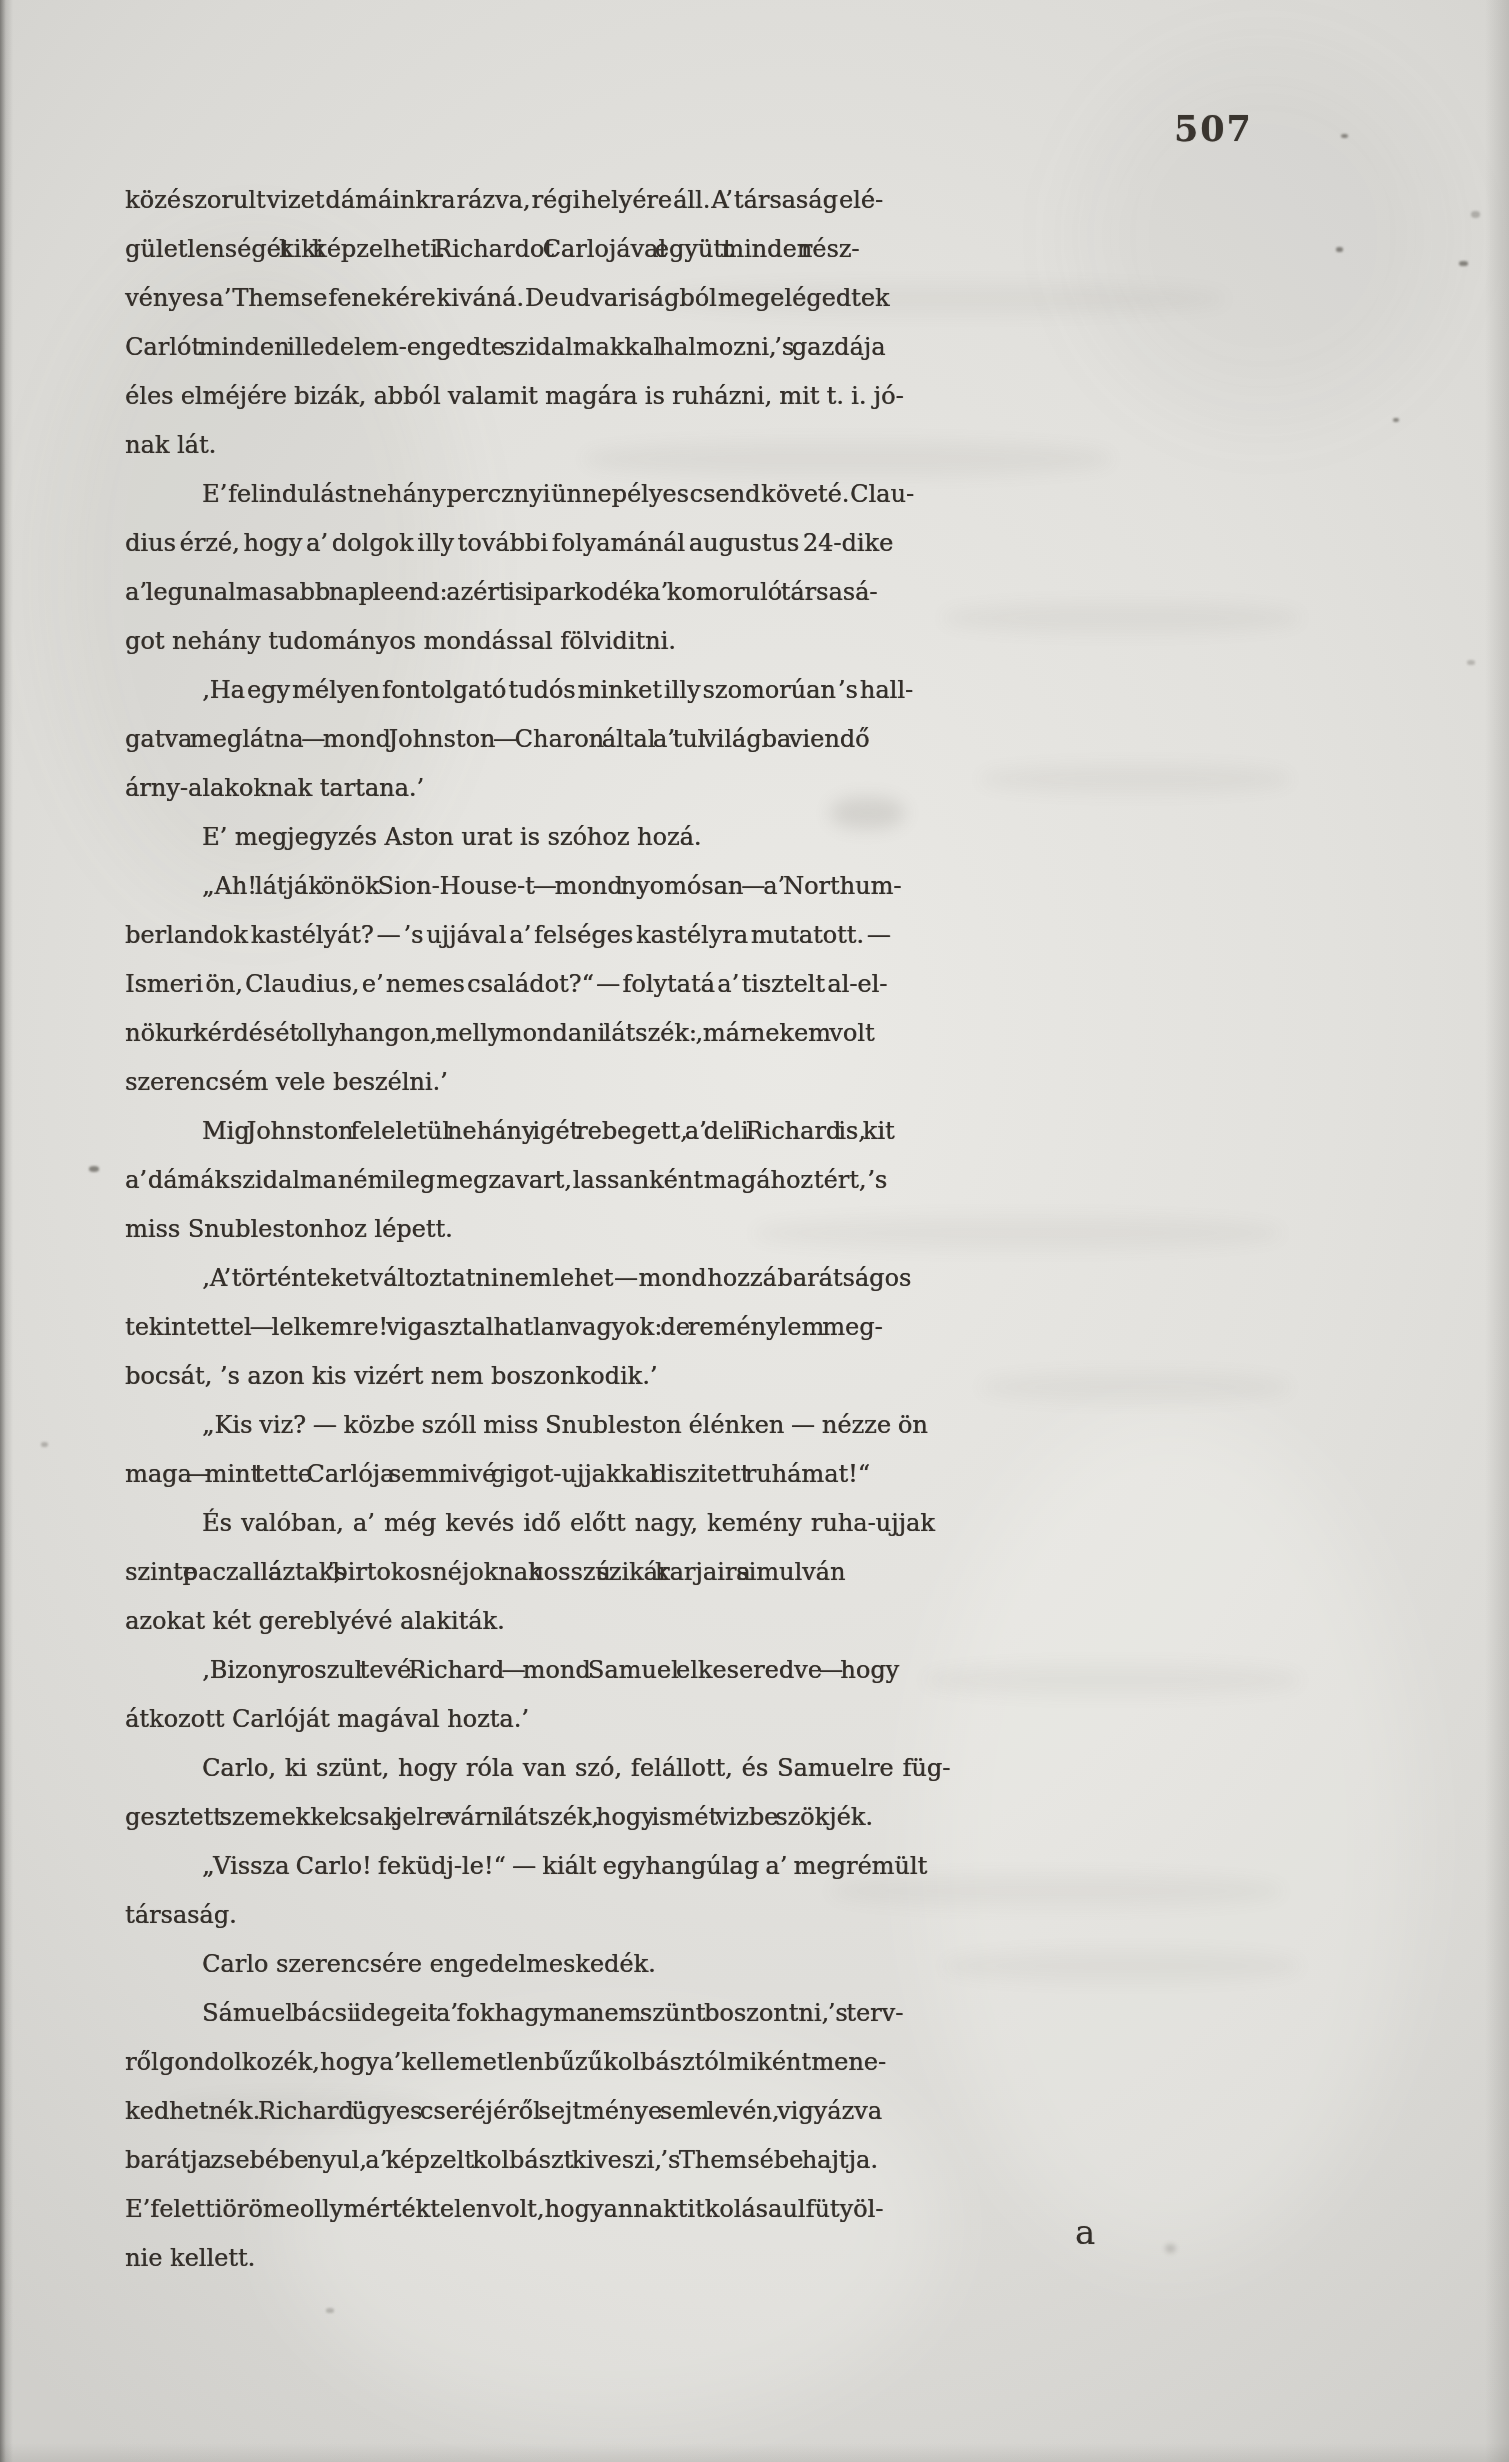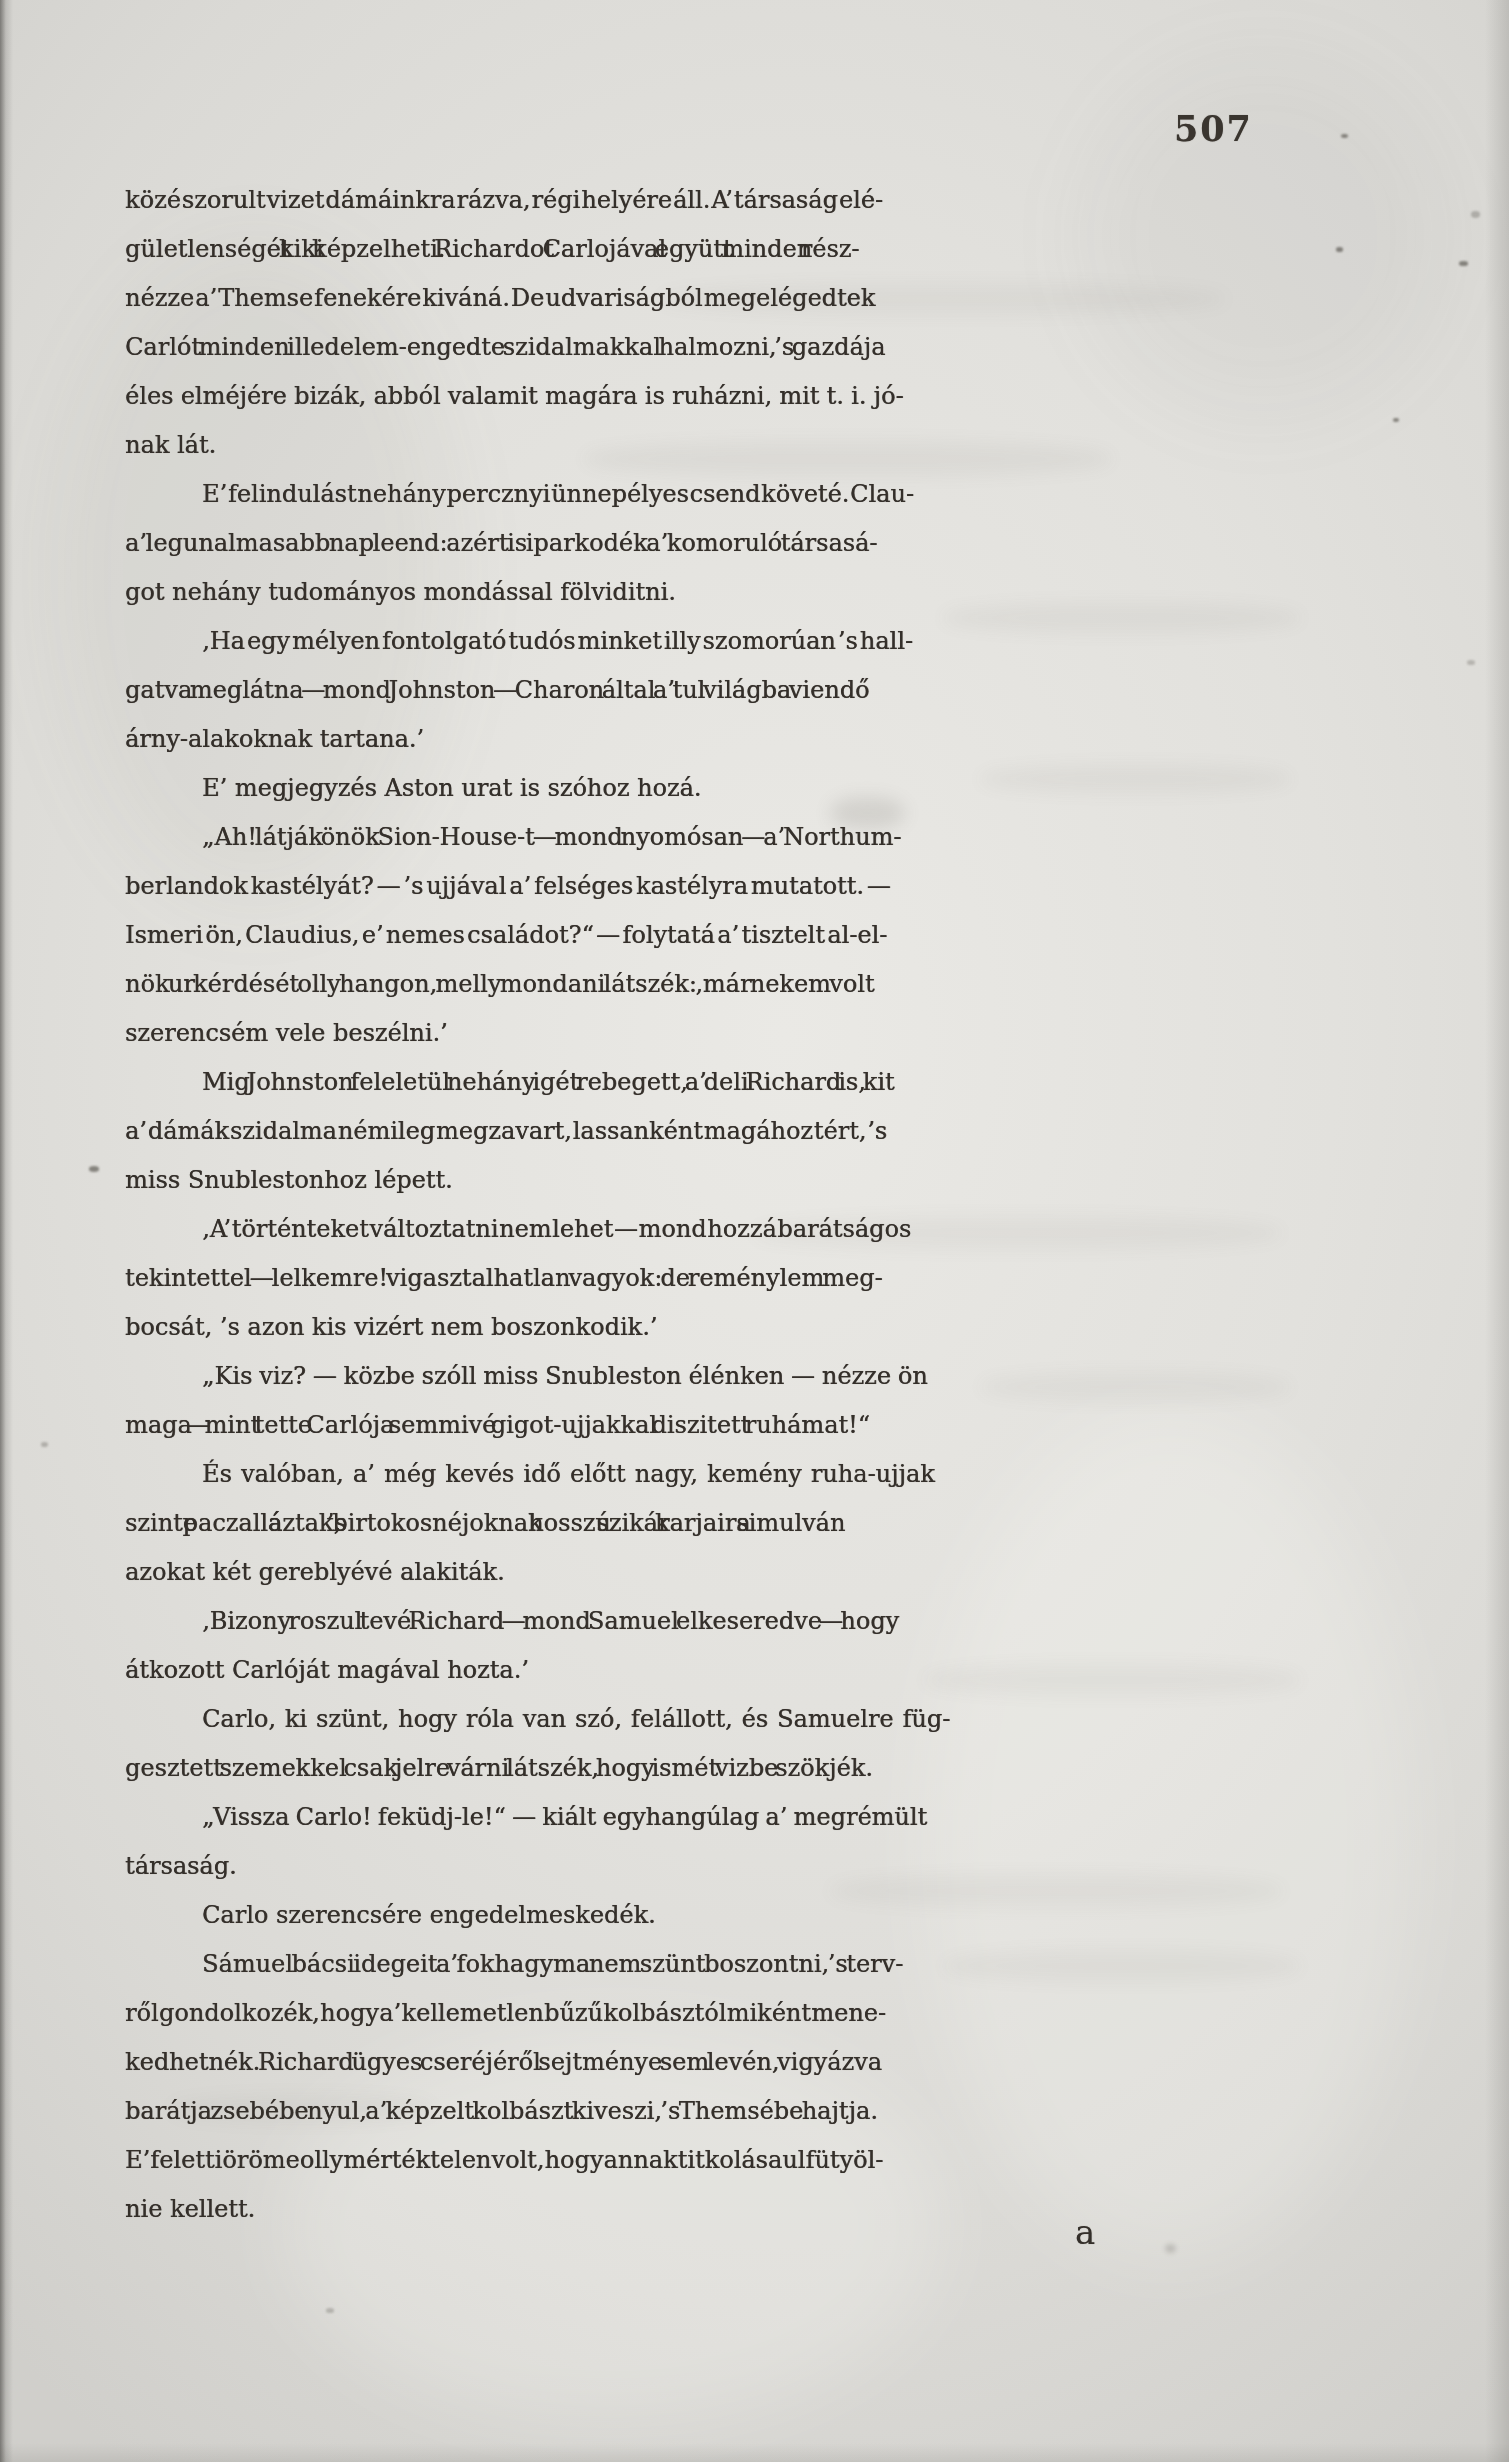--- a/index.html
+++ b/index.html
@@ -110,25 +110,26 @@
   <div class="speck" style="left:89px;   top:1166px; width:10.4px; height:5.7px;"></div>
   <div class="speck" style="left:41px;   top:1442px; width:6.6px;  height:4.7px; opacity:0.5;"></div>
   <div class="speck" style="left:1165px; top:2244px; width:11.3px; height:9.4px; opacity:0.35; filter:blur(2.8px);"></div>
   <div class="speck" style="left:326px;  top:2308px; width:7.5px;  height:4.7px; opacity:0.45;"></div>
 
   <div class="page-number">507</div>
 
   <div class="text-block" id="text-block">
       <div class="line" style="word-spacing: -6.6px;">közé szorult vizet dámáinkra rázva, régi helyére áll. A’ társaság elé-</div>
       <div class="line" style="word-spacing: -19px;">gületlenségét kiki képzelheti. Richardot Carlojával együtt minden rész-</div>
-      <div class="line" style="word-spacing: -6.6px;">nézze a’ Themse fenekére kiváná. De udvariságból megelégedtek</div>
+      <div class="line" style="word-spacing: -6.6px;">vényes a’ Themse fenekére kiváná. De udvariságból megelégedtek</div>
       <div class="line" style="word-spacing: -10px;">Carlót minden illedelem-engedte szidalmakkal halmozni, ’s gazdája</div>
       <div class="line" style="word-spacing: -0.4px;">éles elméjére bizák, abból valamit magára is ruházni, mit t. i. jó-</div>
       <div class="line plast">nak lát.</div>
       <div class="line indent" style="word-spacing: -6.9px;">E’ felindulást nehány percznyi ünnepélyes csend követé. Clau-</div>
+      <div class="line" style="word-spacing: -3.9px;">dius érzé, hogy a’ dolgok illy további folyamánál augustus 24-dike</div>
       <div class="line" style="word-spacing: -9px;">a’ legunalmasabb nap leend: azért is iparkodék a’ komoruló társasá-</div>
       <div class="line plast">got nehány tudományos mondással fölviditni.</div>
       <div class="line indent" style="word-spacing: -5.6px;">‚Ha egy mélyen fontolgató tudós minket illy szomorúan ’s hall-</div>
       <div class="line" style="word-spacing: -10px;">gatva meglátna — mond Johnston — Charon által a’ tul világba viendő</div>
       <div class="line plast">árny-alakoknak tartana.’</div>
       <div class="line indent plast">E’ megjegyzés Aston urat is szóhoz hozá.</div>
       <div class="line indent" style="word-spacing: -9.7px;">„Ah! látják önök Sion-House-t — mond nyomósan — a’ Northum-</div>
       <div class="line" style="word-spacing: -4.8px;">berlandok kastélyát? — ’s ujjával a’ felséges kastélyra mutatott. —</div>
       <div class="line" style="word-spacing: -5.3px;">Ismeri ön, Claudius, e’ nemes családot?“ — folytatá a’ tisztelt al-el-</div>
       <div class="line" style="word-spacing: -9.3px;">nök ur kérdését olly hangon, melly mondani látszék: ‚már nekem volt</div>

